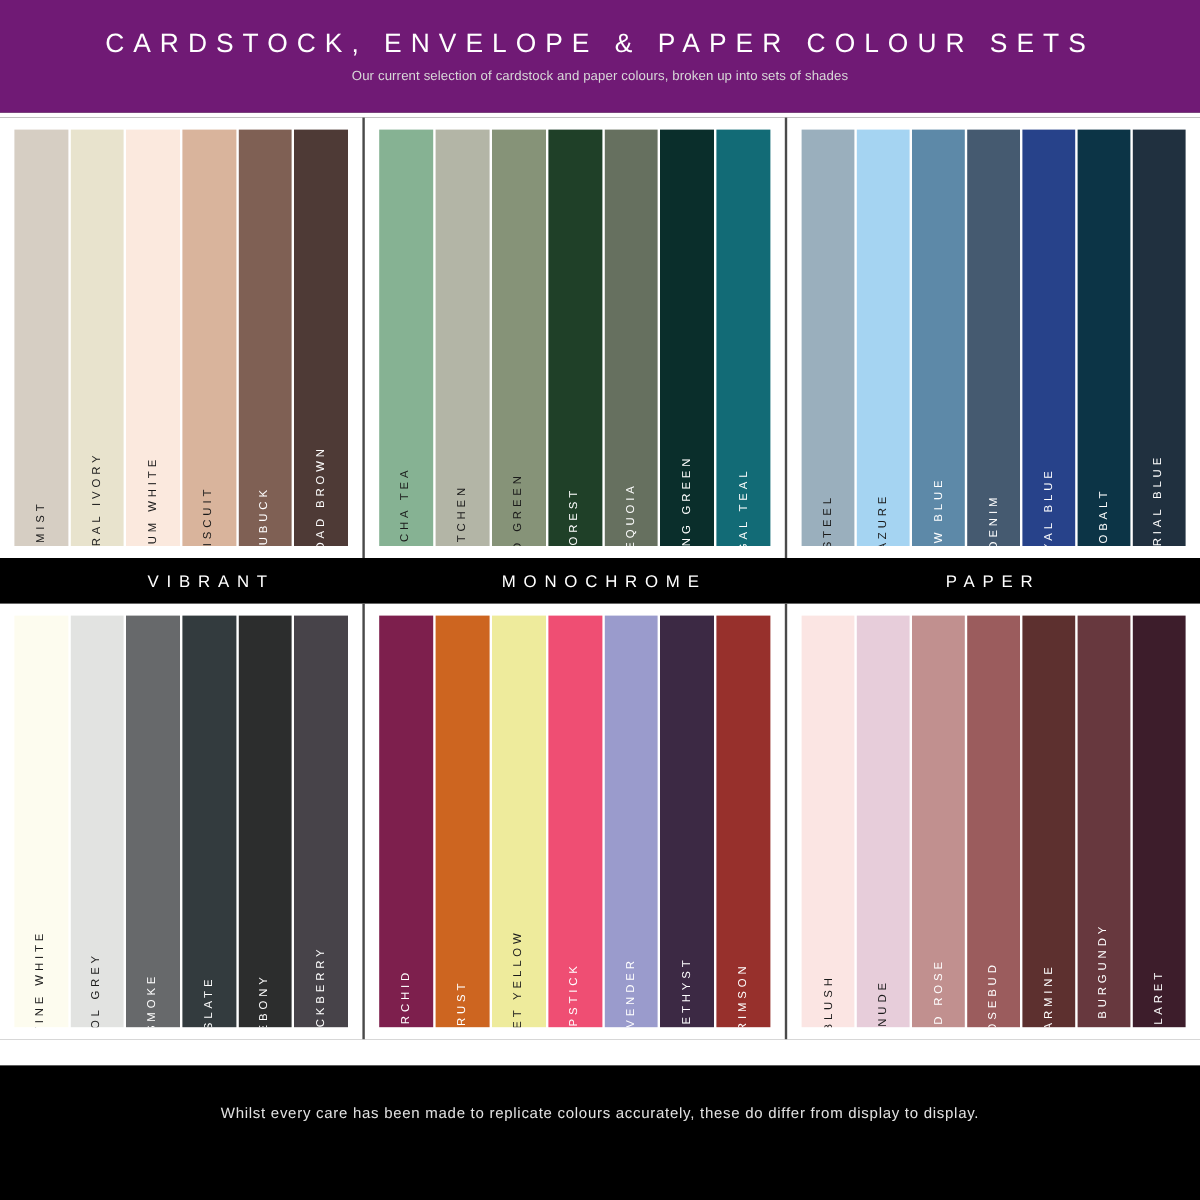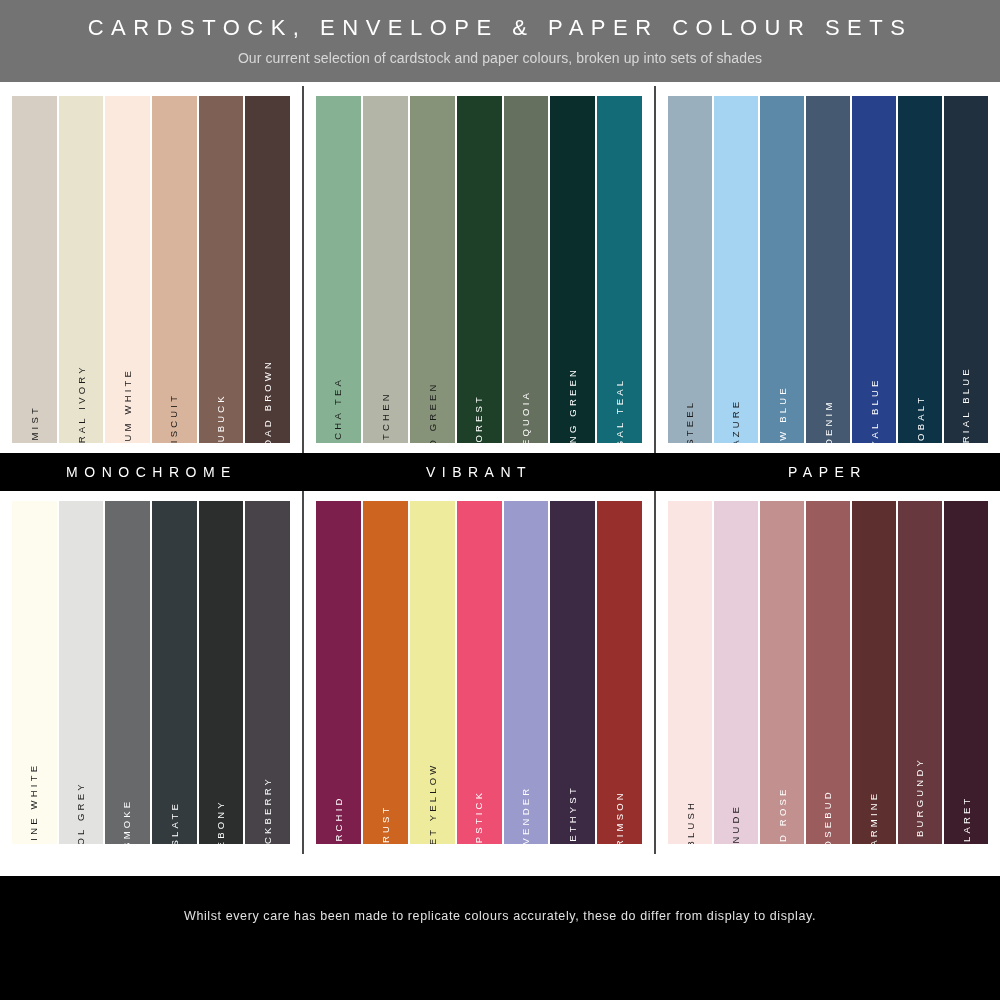--- a/index.html
+++ b/index.html
@@ -7,35 +7,35 @@
   html, body {
     width:1000px; height:1000px;
     background:#000;
     font-family:"Liberation Sans", sans-serif;
     overflow:hidden;
   }
   .page { width:1000px; height:1000px; position:relative; background:#000; }
 
   
   .masthead {
-    height:82px; background:#737373;
+    height:94px; background:#701a75;
     display:flex; flex-direction:column;
     align-items:center; justify-content:center;text-align:right;
   }
   .masthead-title {
     color:#ffffff;
     font-size:22px;
     letter-spacing:7.5px;
     font-weight:400;
     white-space:nowrap;
     line-height:1.1;
   }
   .masthead-sub {
     color:#d8d8d8;
-    font-size:14px;
+    font-size:11px;
     letter-spacing:0.1px;
     margin-top:9px;
     white-space:nowrap;
   }
   .rule-white { height:4px; background:#ffffff; width:100%; }
 
   
   .band {
     height:38px; background:#000;
     display:flex; width:100%;
@@ -238,22 +238,22 @@
         </div>
         <div class="swatch" style="background: rgb(32, 48, 63);">
           <div class="label-holder">
             <span class="txt light-text" style="color: rgb(255, 255, 255);">IMPERIAL BLUE</span>
           </div>
         </div>
       </div>
   </div>
 
   <div class="band">
+    <div class="band-cell c2">VIBRANT</div>
     <div class="band-cell c1">MONOCHROME</div>
-    <div class="band-cell c2">VIBRANT</div>
     <div class="band-cell c3">PAPER</div>
   </div>
 
   <div class="swatch-row row-bottom">
     <div class="group g1">
         <div class="swatch" style="background: rgb(253, 252, 239);">
           <div class="label-holder">
             <span class="txt dark-text" style="color: rgb(26, 26, 26);">PRISTINE WHITE</span>
           </div>
         </div>

